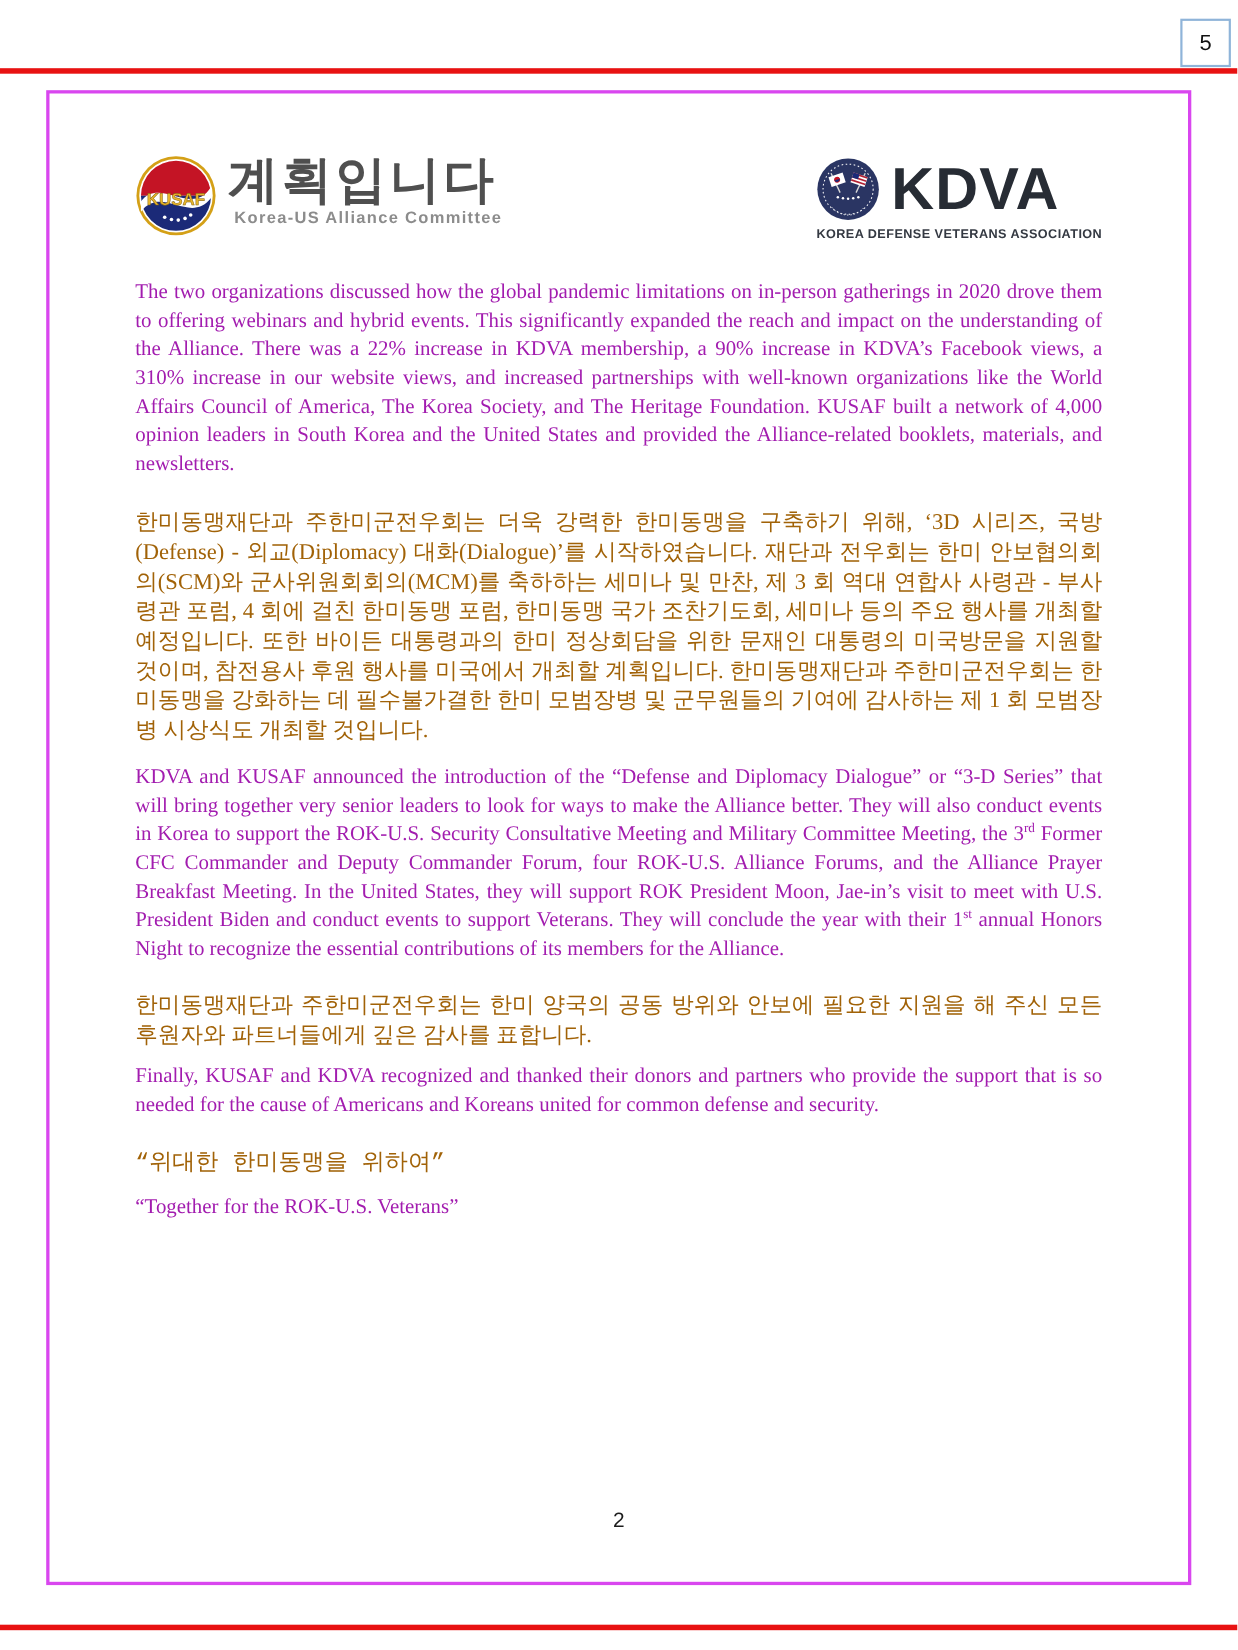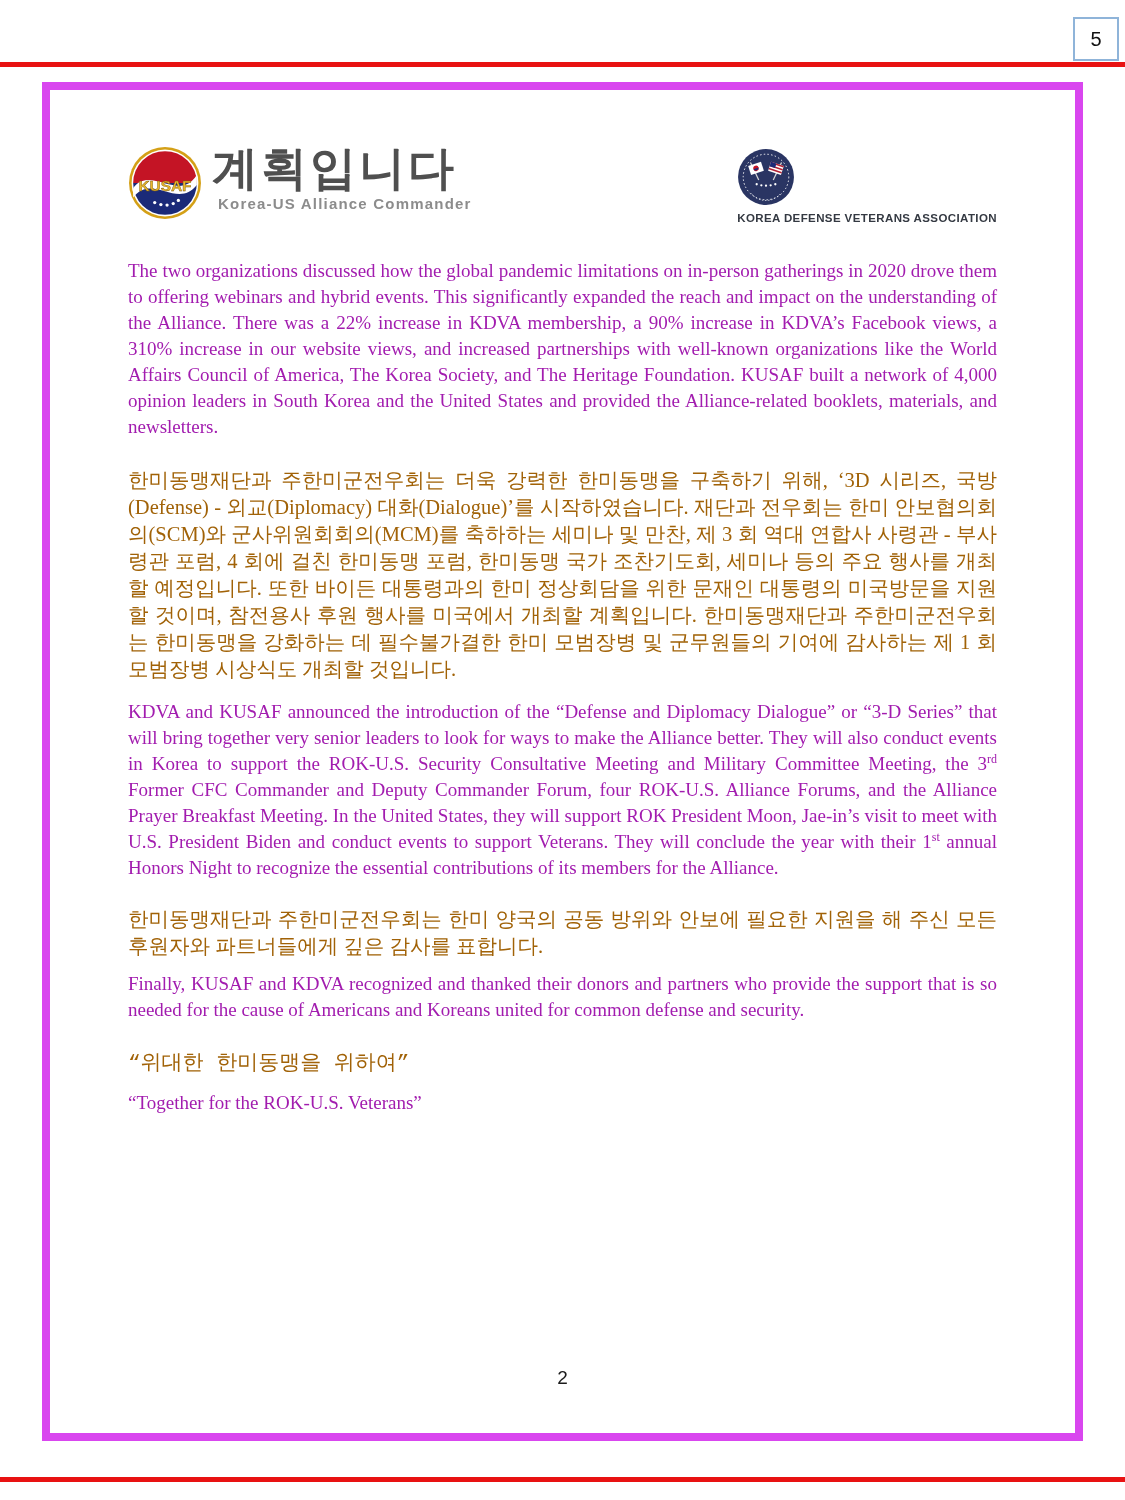--- a/index.html
+++ b/index.html
@@ -21,21 +21,21 @@
   }
 
   
   .red-rule{position:absolute;left:0;right:0;height:5px;background:#e81212;}
   .red-rule.top{top:62px;}
   .red-rule.bottom{top:1477px;}
 
   
   .content-box{
     position:absolute;left:42px;top:82px;width:1041px;height:1359px;
-    border:8px solid #d946ef;background:#ffffff;box-sizing:border-box;
+    border:3px solid #d946ef;background:#ffffff;box-sizing:border-box;
   }
   .inner{padding:54px 78px 0 78px;}
 
   
   .logo-row{display:flex;justify-content:space-between;align-items:flex-start;}
   .kusaf{display:flex;align-items:flex-start;gap:10px;}
   .kusaf-emblem{width:74px;height:74px;flex:0 0 auto;margin-top:2px;}
   .kusaf-ko{
     font-size:46px;font-weight:700;color:#4f4f4f;letter-spacing:3px;
     line-height:1.05;font-family:"Liberation Sans",sans-serif;
@@ -104,21 +104,21 @@
             <path d="M5,41 C22,18 50,56 67,28 L67,38 C48,62 24,26 5,50 Z" fill="#ffffff"></path>
             <circle cx="26" cy="55" r="1.6" fill="#ffffff"></circle>
             <circle cx="32" cy="57" r="1.6" fill="#ffffff"></circle>
             <circle cx="38" cy="57.5" r="1.6" fill="#ffffff"></circle>
             <circle cx="44" cy="56" r="1.6" fill="#ffffff"></circle>
             <circle cx="49" cy="53" r="1.6" fill="#ffffff"></circle>
             <text x="36" y="44" text-anchor="middle" font-family="Liberation Sans, sans-serif" font-size="15" font-weight="bold" fill="#e8b62c" stroke="#7a5a10" stroke-width="0.4">KUSAF</text>
           </svg>
           <div class="kusaf-text">
             <div class="kusaf-ko">계획입니다</div>
-            <div class="kusaf-en">Korea-US Alliance Commander</div>
+            <div class="kusaf-en">Korea-US Alliance Committee</div>
           </div>
         </div>
 
         <div class="kdva">
           <div class="kdva-top">
             <svg class="kdva-emblem" viewBox="0 0 56 56" aria-hidden="true">
               <circle cx="28" cy="28" r="27" fill="#2a3563"></circle>
               <circle cx="28" cy="28" r="22" fill="none" stroke="#ffffff" stroke-width="0.9" stroke-dasharray="1.4,2.2"></circle>
               <line x1="21" y1="31" x2="13" y2="14" stroke="#d8d8d8" stroke-width="1.2"></line>
               <line x1="35" y1="31" x2="43" y2="14" stroke="#d8d8d8" stroke-width="1.2"></line>
@@ -135,20 +135,21 @@
                 <rect x="31" y="21" width="13" height="1.5" fill="#b22234"></rect>
                 <rect x="31" y="15" width="5.5" height="4.5" fill="#1b2a78"></rect>
               </g>
               <circle cx="19" cy="35" r="1.1" fill="#ffffff"></circle>
               <circle cx="23.5" cy="36" r="1.1" fill="#ffffff"></circle>
               <circle cx="28" cy="36.4" r="1.1" fill="#ffffff"></circle>
               <circle cx="32.5" cy="36" r="1.1" fill="#ffffff"></circle>
               <circle cx="37" cy="35" r="1.1" fill="#ffffff"></circle>
               <path d="M14,44 a18,18 0 0 0 28,0" fill="none" stroke="#ffffff" stroke-width="0.8" stroke-dasharray="1.2,1.8"></path>
             </svg>
+            <span class="kdva-acronym">KDVA</span>
           </div>
           <div class="kdva-sub">KOREA DEFENSE VETERANS ASSOCIATION</div>
         </div>
 
       </div>
 
       <div class="text-col">
         <p class="en mb-lg">The two organizations discussed how the global pandemic limitations on in-person gatherings in 2020 drove them to offering webinars and hybrid events. This significantly expanded the reach and impact on the understanding of the Alliance. There was a 22% increase in KDVA membership, a 90% increase in KDVA’s Facebook views, a 310% increase in our website views, and increased partnerships with well-known organizations like the World Affairs Council of America, The Korea Society, and The Heritage Foundation. KUSAF built a network of 4,000 opinion leaders in South Korea and the United States and provided the Alliance-related booklets, materials, and newsletters.</p>
 
         <p class="ko mb-md">한미동맹재단과 주한미군전우회는 더욱 강력한 한미동맹을 구축하기 위해, ‘3D 시리즈, 국방(Defense) - 외교(Diplomacy) 대화(Dialogue)’를 시작하였습니다. 재단과 전우회는 한미 안보협의회의(SCM)와 군사위원회회의(MCM)를 축하하는 세미나 및 만찬, 제 3 회 역대 연합사 사령관 - 부사령관 포럼, 4 회에 걸친 한미동맹 포럼, 한미동맹 국가 조찬기도회, 세미나 등의 주요 행사를 개최할 예정입니다. 또한 바이든 대통령과의 한미 정상회담을 위한 문재인 대통령의 미국방문을 지원할 것이며, 참전용사 후원 행사를 미국에서 개최할 계획입니다. 한미동맹재단과 주한미군전우회는 한미동맹을 강화하는 데 필수불가결한 한미 모범장병 및 군무원들의 기여에 감사하는 제 1 회 모범장병 시상식도 개최할 것입니다.</p>

